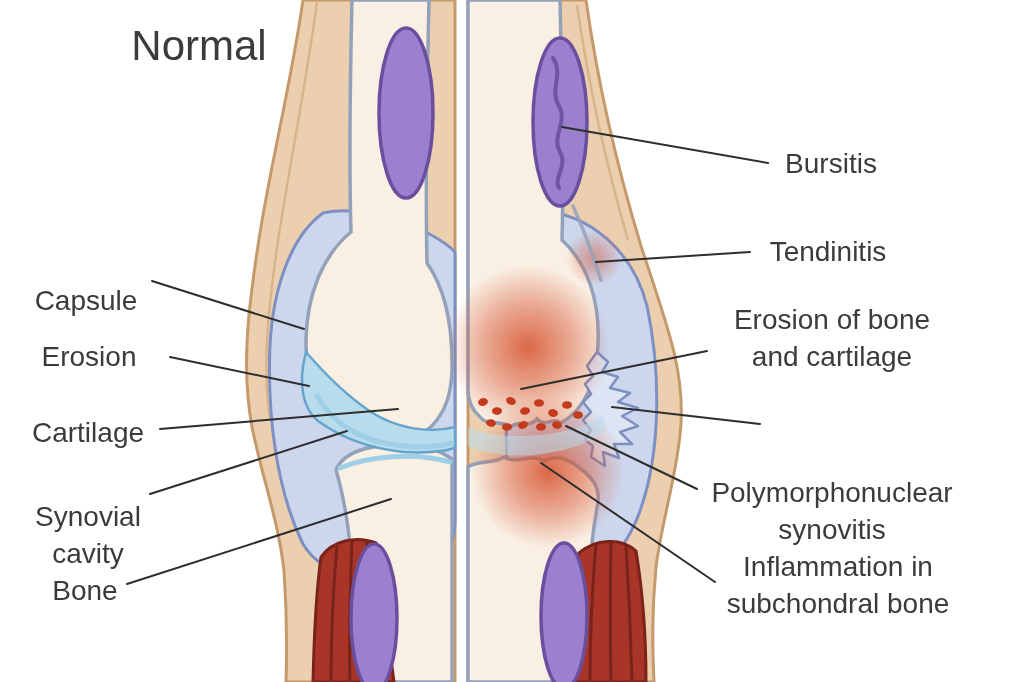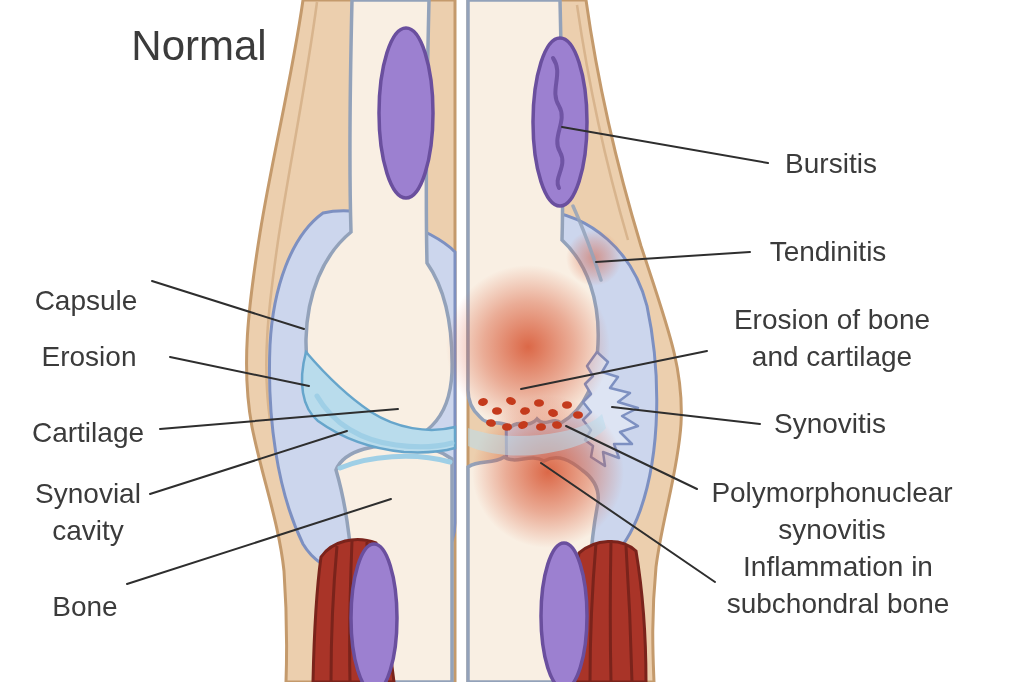--- a/index.html
+++ b/index.html
@@ -12,22 +12,22 @@
     position:absolute;transform:translate(-50%,-50%);
     text-align:center;font-size:28px;line-height:1.32;white-space:nowrap;
   }
   .wrap{white-space:normal;}
   .title{font-size:42px;line-height:1.38;font-weight:400;}
   #t-left{left:179px;top:46px;margin-left:20px;}
   #t-right{left:815px;top:74px;width:360px;white-space:normal;}
   #l-capsule{left:86px;top:281px;margin-top:20px;}
   #l-synovium{left:89px;top:357px;}
   #l-cartilage{left:88px;top:433px;text-align:center;}
-  #l-syncavity{left:88px;top:513px;width:130px;}
-  #l-bone{left:85px;top:607px;}
+  #l-syncavity{left:88px;top:536px;width:130px;}
+  #l-bone{left:85px;top:591px;}
   #r-bursitis{left:831px;top:164px;}
   #r-tendinitis{left:828px;top:252px;}
   #r-erosion{left:832px;top:339px;width:212px;}
   #r-synovitis{left:830px;top:424px;}
   #r-leuko{left:832px;top:512px;width:300px;}
   #r-inflam{left:838px;top:586px;width:260px;}
   .st-inf{stop-color:var(--inflammation,#d6502c);}
 </style>
 </head>
 <body>
@@ -124,17 +124,16 @@
 
   <div class="lbl" id="l-capsule">Capsule</div>
   <div class="lbl" id="l-synovium">Erosion</div>
   <div class="lbl" id="l-cartilage">Cartilage</div>
   <div class="lbl wrap" id="l-syncavity">Synovial cavity</div>
   <div class="lbl" id="l-bone">Bone</div>
 
   <div class="lbl" id="r-bursitis">Bursitis</div>
   <div class="lbl" id="r-tendinitis">Tendinitis</div>
   <div class="lbl wrap" id="r-erosion">Erosion of bone and cartilage</div>
-  <div class="lbl" id="r-synovitis">Synovitis</div>
   <div class="lbl wrap" id="r-leuko">Polymorphonuclear synovitis</div>
   <div class="lbl wrap" id="r-inflam">Inflammation in subchondral bone</div>
 
 </div>
 
 </body></html>

